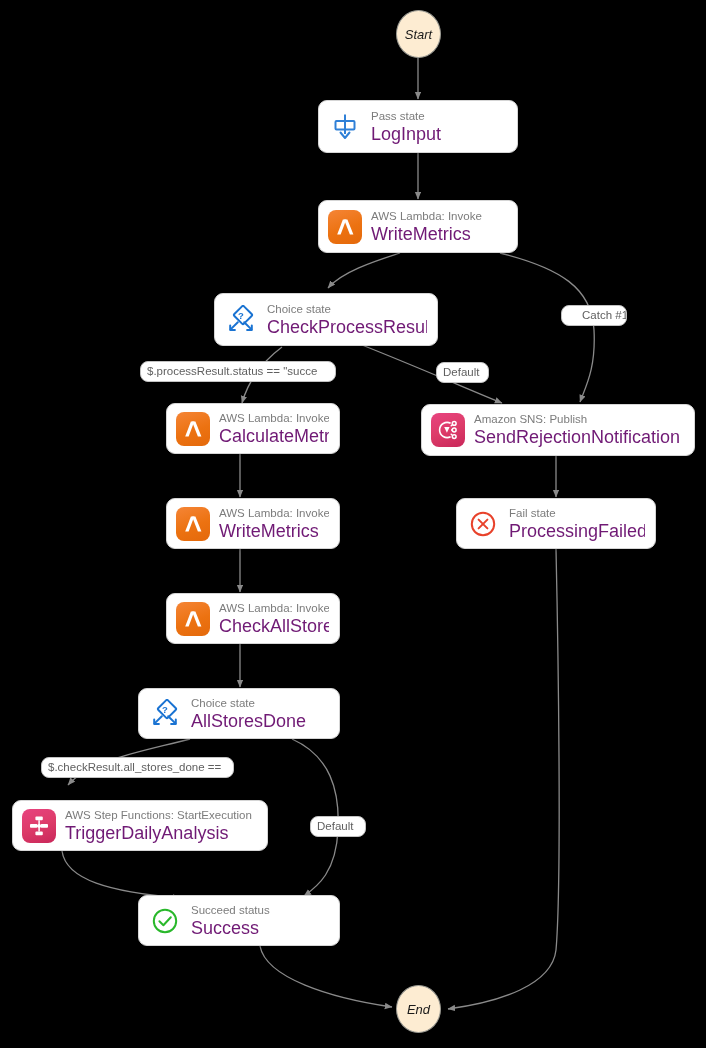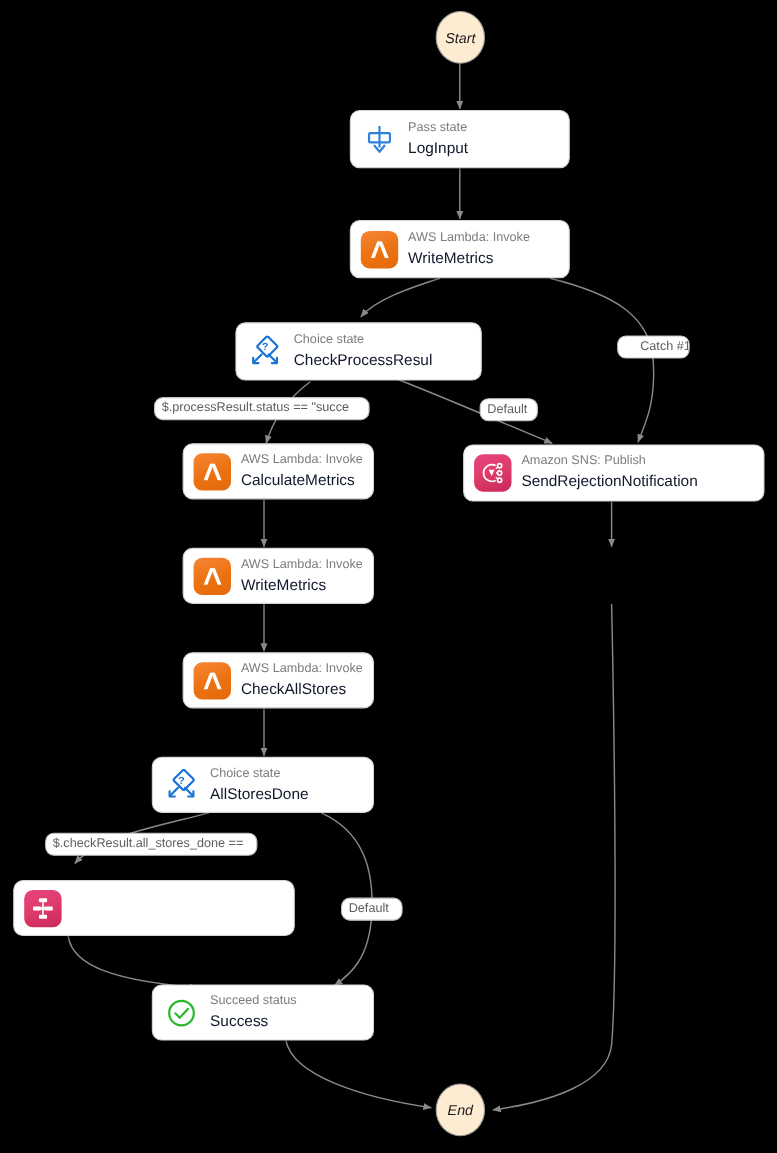--- a/index.html
+++ b/index.html
@@ -73,22 +73,22 @@
     overflow: hidden;
     white-space: nowrap;
   }
   .state .kind {
     font-size: 11.5px;
     color: #7c7c7c;
     line-height: 15px;
     white-space: nowrap;
   }
   .state .name {
-    font-size: 14px;
-    color: #0f172a;
+    font-size: 18px;
+    color: #701a75;
     line-height: 22px;
     white-space: nowrap;
     margin-top: -1px;
   }
 
   
   .tile {
     width: 34px;
     height: 34px;
     border-radius: 8px;
@@ -293,20 +293,24 @@
           <rect x="8.4" y="2.6" width="7.4" height="3.6" rx="0.9" fill="#ffffff"></rect>
           <rect x="3.0" y="10.1" width="7.4" height="3.6" rx="0.9" fill="#ffffff"></rect>
           <rect x="13.6" y="10.1" width="7.4" height="3.6" rx="0.9" fill="#ffffff"></rect>
           <rect x="8.4" y="17.6" width="7.4" height="3.6" rx="0.9" fill="#ffffff"></rect>
           <path d="M12.1,6.2 L12.1,17.6" stroke="#ffffff" stroke-width="1.5"></path>
           <path d="M6.7,11.9 L17.3,11.9" stroke="#ffffff" stroke-width="1.5"></path>
           <circle cx="12.1" cy="11.9" r="1.9" fill="#ffffff"></circle>
         </svg>
       </span>
     </span>
+    <span class="txt">
+      <span class="kind">AWS Step Functions: StartExecution</span>
+      <span class="name">TriggerDailyAnalysis</span>
+    </span>
   </div>
 
   <div class="state" style="left:138px; top:895px; width:202px; height:51px;">
     <span class="ico">
       <svg width="30" height="30" viewBox="0 0 30 30">
         <circle cx="15" cy="15" r="11.2" fill="none" stroke="#29b82b" stroke-width="2"></circle>
         <path d="M9.4,15.2 L13.4,19.2 L20.8,11.2" fill="none" stroke="#29b82b" stroke-width="2" stroke-linecap="round" stroke-linejoin="round"></path>
       </svg>
     </span>
     <span class="txt">
@@ -327,20 +331,32 @@
           <path d="M14.7,8.2 L16.6,6.6 M15.0,12.0 L16.3,12.0 M14.7,15.8 L16.6,17.4" stroke="#ffffff" stroke-width="1.3"></path>
         </svg>
       </span>
     </span>
     <span class="txt">
       <span class="kind">Amazon SNS: Publish</span>
       <span class="name">SendRejectionNotification</span>
     </span>
   </div>
 
+  <div class="state" style="left:456px; top:498px; width:200px; height:51px;">
+    <span class="ico">
+      <svg width="30" height="30" viewBox="0 0 30 30">
+        <circle cx="15" cy="15" r="11.2" fill="none" stroke="#e8422b" stroke-width="2"></circle>
+        <path d="M10.6,10.6 L19.4,19.4 M19.4,10.6 L10.6,19.4" stroke="#e8422b" stroke-width="2" stroke-linecap="round"></path>
+      </svg>
+    </span>
+    <span class="txt">
+      <span class="kind">Fail state</span>
+      <span class="name">ProcessingFailed</span>
+    </span>
+  </div>
 
   <div class="elabel" style="left:561px; top:305px; width:66px;padding-left:20px;">
     <span>Catch #1</span>
   </div>
 
   <div class="elabel" style="left:140px; top:361px; width:196px;">
     <span>$.processResult.status == "succe</span>
   </div>
 
   <div class="elabel" style="left:436px; top:362px; width:53px;">

